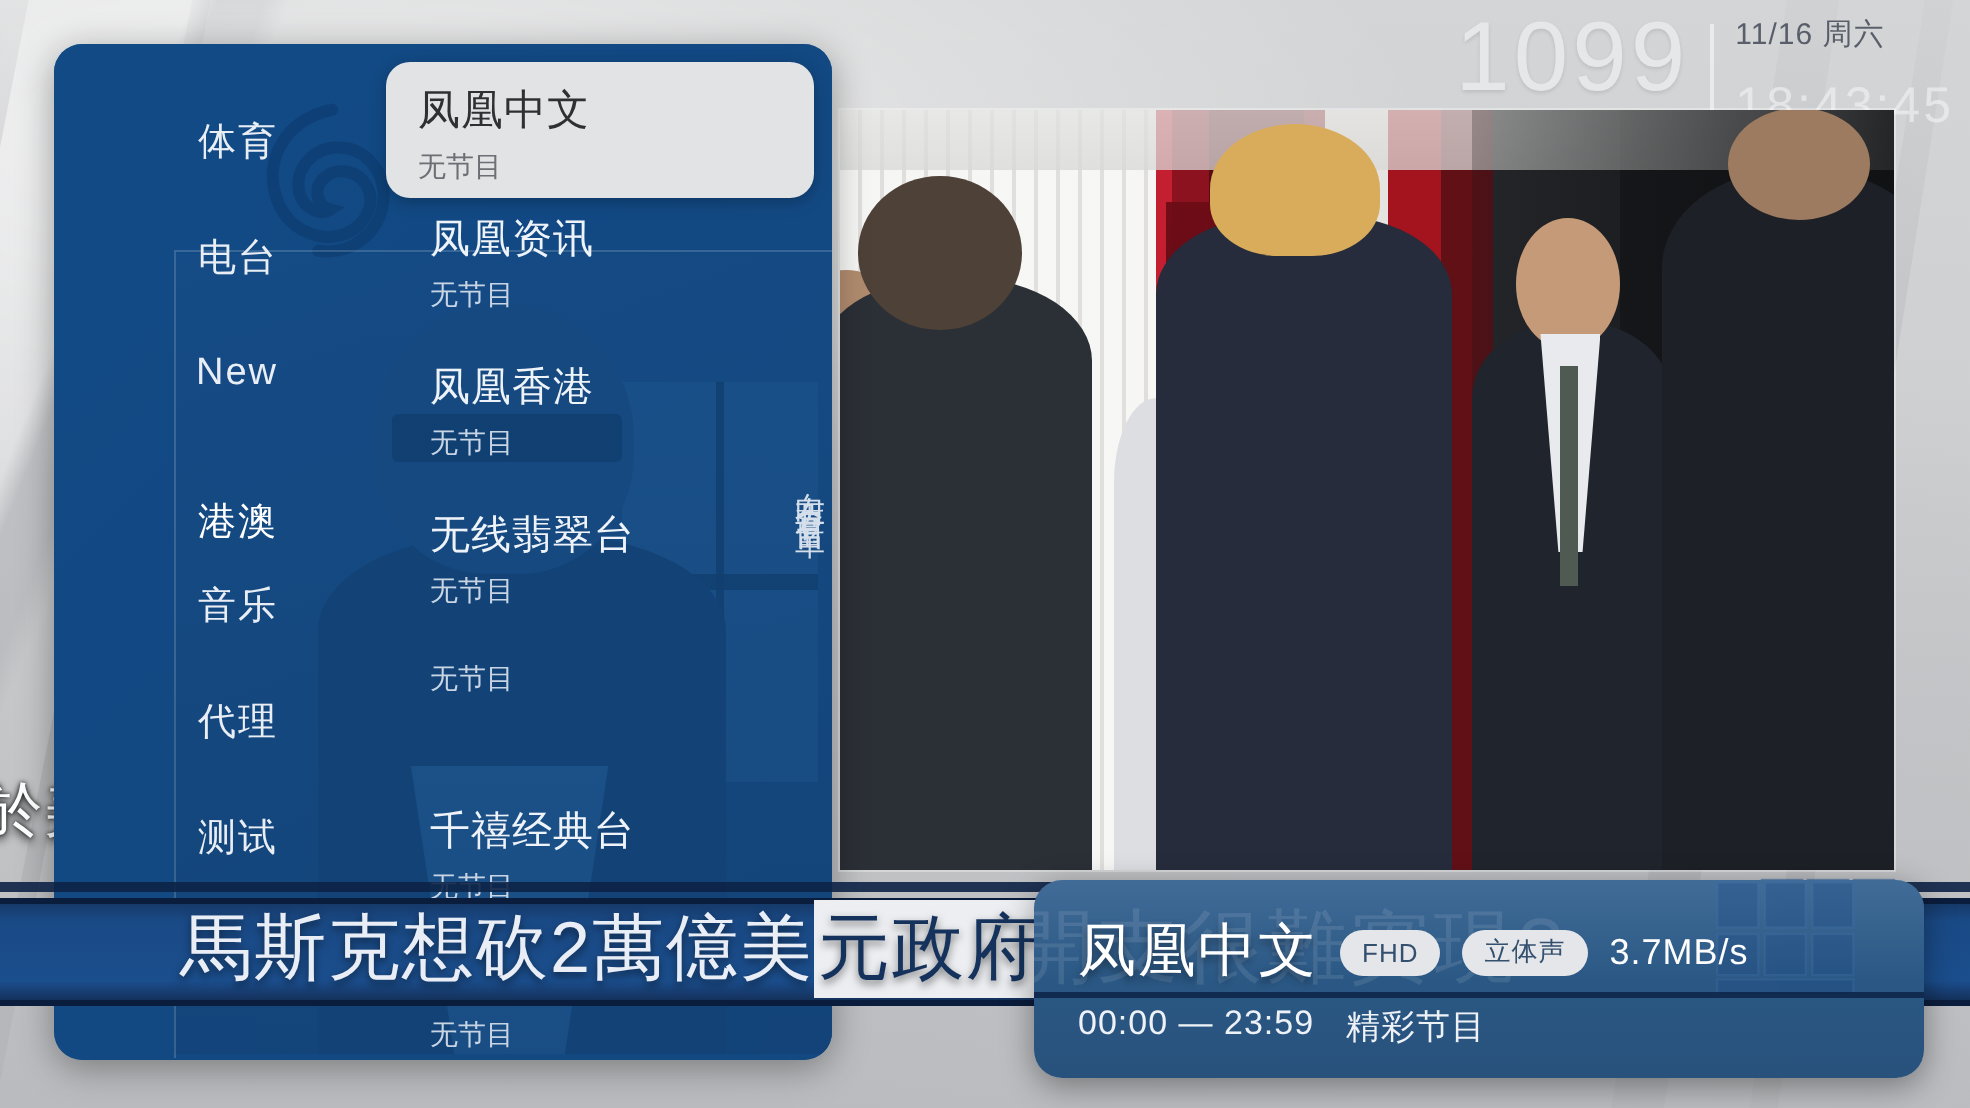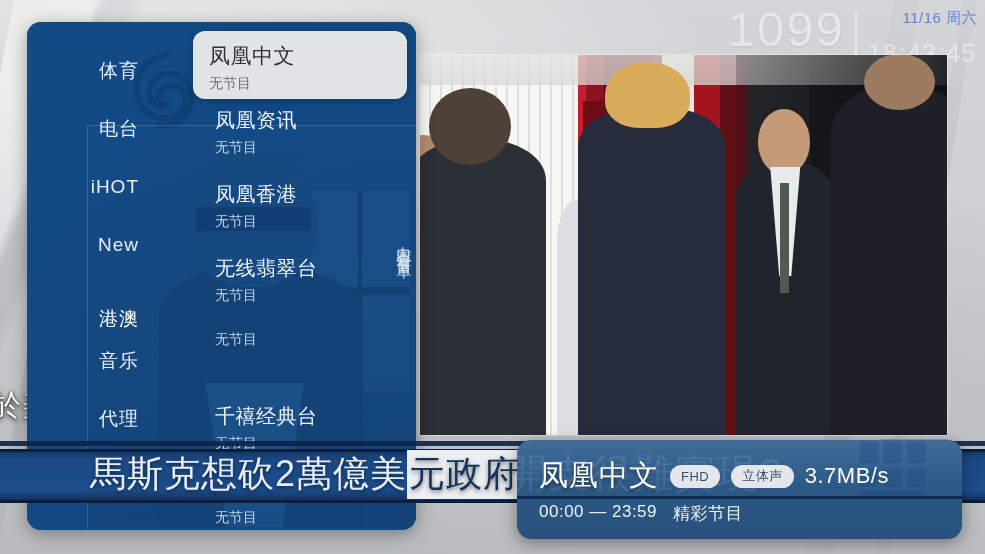--- a/index.html
+++ b/index.html
@@ -66,21 +66,21 @@
      font-size:30px;color:#fff;letter-spacing:1px;font-weight:400;
      text-shadow:0 2px 5px rgba(0,0,0,.85),0 0 2px rgba(0,0,0,.9);}
 
   
   .topinfo{position:absolute;right:8px;top:2px;display:flex;align-items:flex-start;
      color:#fff;opacity:.62;}
   .chan-num{font-size:49px;line-height:54px;font-weight:300;letter-spacing:2px;
      color:#f2f3f4;text-shadow:0 1px 2px rgba(0,0,0,.18);}
   .chan-sep{width:2px;height:44px;background:rgba(255,255,255,.85);margin:10px 11px 0 10px;}
   .clock{padding-top:8px;line-height:1.05;}
-  .clock .date{font-size:15px;color:#1d4ed8;letter-spacing:.5px;text-align:right;}
+  .clock .date{font-size:15px;color:#0f172a;letter-spacing:.5px;}
   .clock .time{font-size:25px;color:#f3f4f5;letter-spacing:1.5px;margin-top:14px;}
 
   
   .chan-panel{position:absolute;left:27px;top:22px;width:389px;height:508px;
      border-radius:14px;overflow:hidden;
      background:linear-gradient(135deg,#14508f 0%,#174e86 35%,#1b4c7d 65%,#1d4a76 100%);
      box-shadow:0 4px 18px rgba(0,0,0,.35);}
   .panel-tint{position:absolute;inset:0;background:rgba(17,72,131,.80);}
   
   .swirl{position:absolute;left:96px;top:26px;width:86px;height:86px;opacity:.45;}
@@ -142,21 +142,21 @@
   .ic-sheen{position:absolute;left:0;top:0;width:100%;height:52%;
      background:linear-gradient(180deg,rgba(255,255,255,.10),rgba(255,255,255,0));}
   .ic-ghost{position:absolute;left:-10px;top:6px;font-size:40px;color:rgba(255,255,255,.10);
      white-space:nowrap;letter-spacing:2px;}
   .ic-logo{position:absolute;right:8px;top:-2px;width:100px;height:62px;opacity:.30;}
   .ic-row1{position:absolute;left:22px;top:16px;display:flex;align-items:center;gap:11px;}
   .ic-title{font-size:29px;color:#ffffff;letter-spacing:1px;text-shadow:0 2px 4px rgba(0,0,0,.45);}
   .pill{display:inline-flex;align-items:center;justify-content:center;
      height:23px;padding:0 11px;border-radius:12px;background:#e4e6e9;color:#33506f;
      font-size:13px;letter-spacing:.5px;}
-  .ic-rate{font-size:22px;color:#fdfdfe;letter-spacing:.5px;}
+  .ic-rate{font-size:18px;color:#fdfdfe;letter-spacing:.5px;}
   .ic-divider{position:absolute;left:0;right:0;top:56px;height:3px;background:#0d2246;opacity:.85;}
   .ic-row2{position:absolute;left:22px;top:62px;display:flex;align-items:flex-start;gap:16px;
      font-size:17px;color:#eef2f7;letter-spacing:.5px;}
 
   
   .newslogo{position:absolute;right:14px;top:437px;width:92px;height:60px;opacity:.55;}
 </style>
 </head>
 <body>
 
@@ -231,23 +231,20 @@
     </svg>
 
     <div class="inner-frame"></div>
 
     <div class="cats">
       <div class="cat">
           <span>体育</span>
         </div>
       <div class="cat">
           <span>电台</span>
-        </div>
-      <div class="cat">
-          <span>iHOT</span>
         </div>
       <div class="cat">
           <span>New</span>
         </div>
       <div class="cat active">
           <span>港澳</span>
         </div>
       <div class="cat">
           <span>音乐</span>
         </div>

